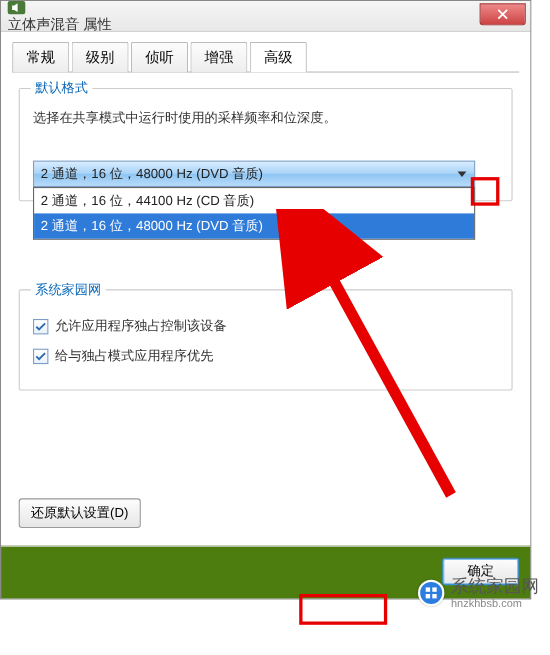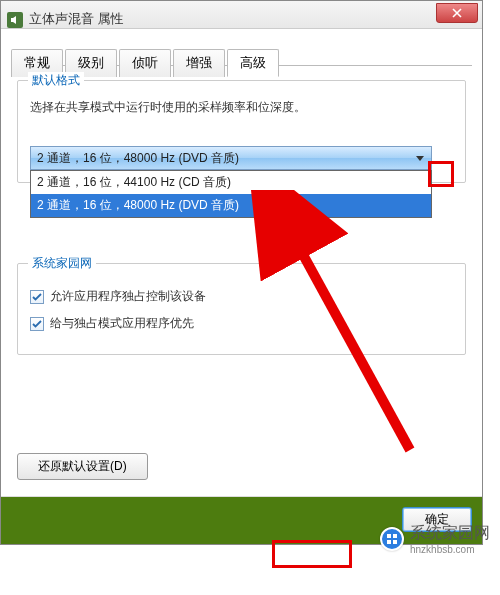--- a/index.html
+++ b/index.html
@@ -16,23 +16,24 @@
       width: 483px;
       border: 1px solid #888;
       background: #fff;
       position: relative;
     }
     .titlebar {
       background: linear-gradient(to bottom, #f5f5f5, #e8e8e8);
       border-bottom: 1px solid #ccc;
       height: 28px;
       display: flex;
-      align-items: flex-end;
+      align-items: flex-start;
       padding: 0 6px;
       position: relative;
+      flex-direction: column;
     }
     .titlebar .icon {
       width: 16px;
       height: 16px;
       background: #4a7a3a;
       border-radius: 2px;
       margin-right: 6px;
       display: inline-flex;
       align-items: center;
       justify-content: center;
@@ -67,21 +68,21 @@
     .tab {
       padding: 4px 12px;
       border: 1px solid #bbb;
       border-bottom: none;
       margin-right: 2px;
       background: linear-gradient(to bottom, #fcfcfc, #ededed);
       border-radius: 2px 2px 0 0;
       cursor: pointer;
       font-size: 13px;
       position: relative;
-      top: 12px;
+      top: 1px;
     }
     .tab.active {
       background: #fff;
       border-bottom: 1px solid #fff;
       z-index: 2;
     }
     .content {
       padding: 14px 6px 6px 6px;
       min-height: 420px;
       position: relative;
@@ -179,21 +180,21 @@
       display: flex;
       align-items: center;
       justify-content: center;
       cursor: pointer;
     }
     .chk svg { width: 10px; height: 10px; }
     .restore-btn {
       position: absolute;
       bottom: 6px;
       left: 6px;
-      padding: 4px 20px;
+      padding: 4px 10px;
       border: 1px solid #999;
       background: linear-gradient(to bottom,#fdfdfd,#e6e6e6);
       border-radius: 3px;
       cursor: pointer;
       font-size: 12px;
     }
     .footer {
       border-top: 1px solid #ddd;
       padding: 10px 10px 12px 10px;
       display: flex;

